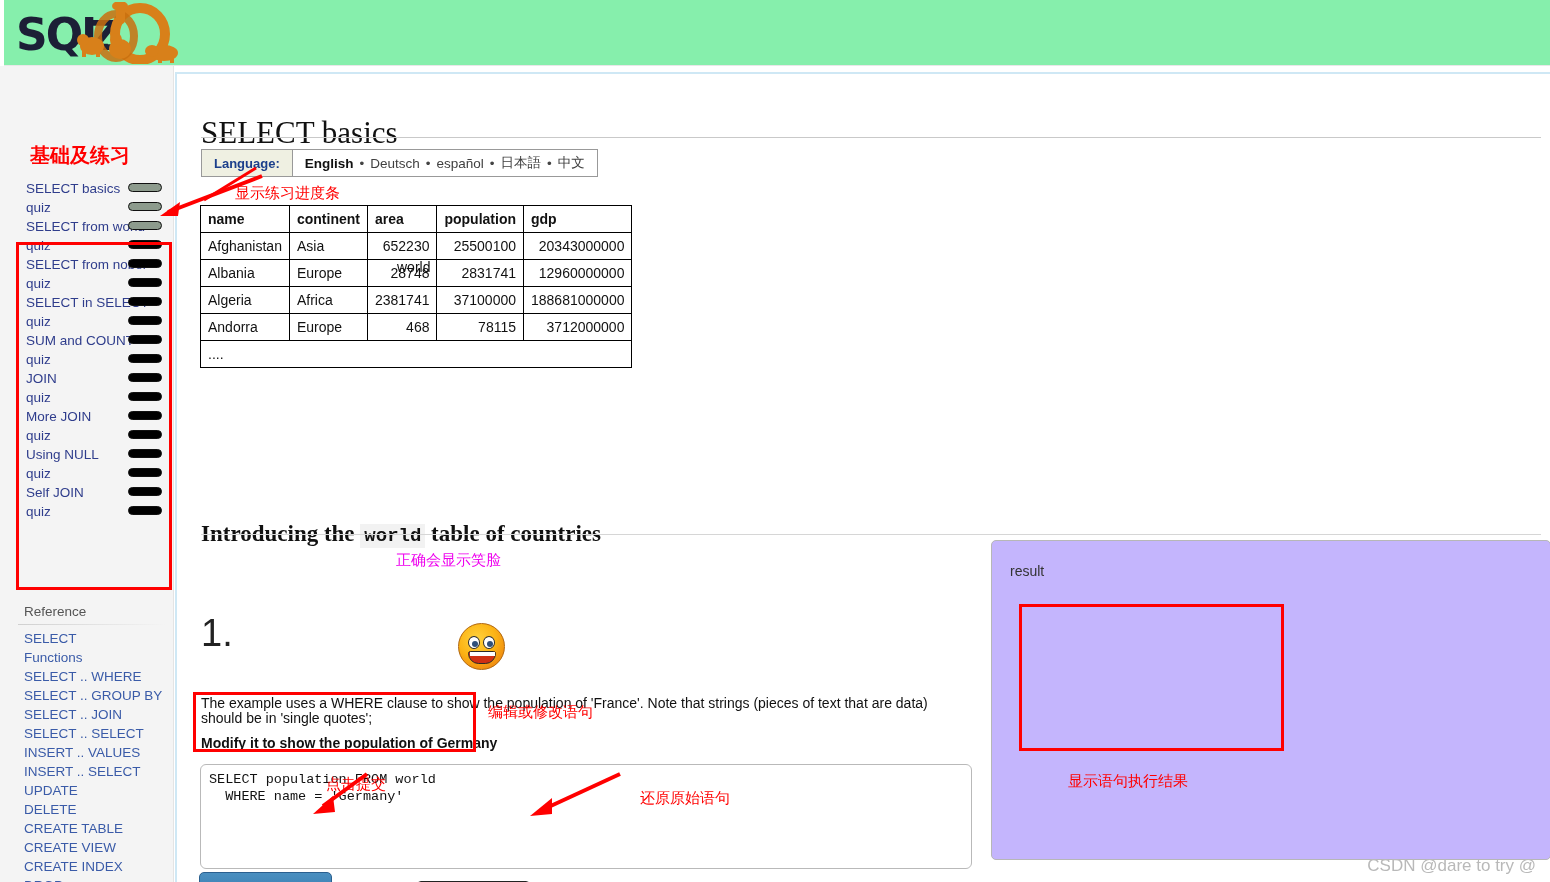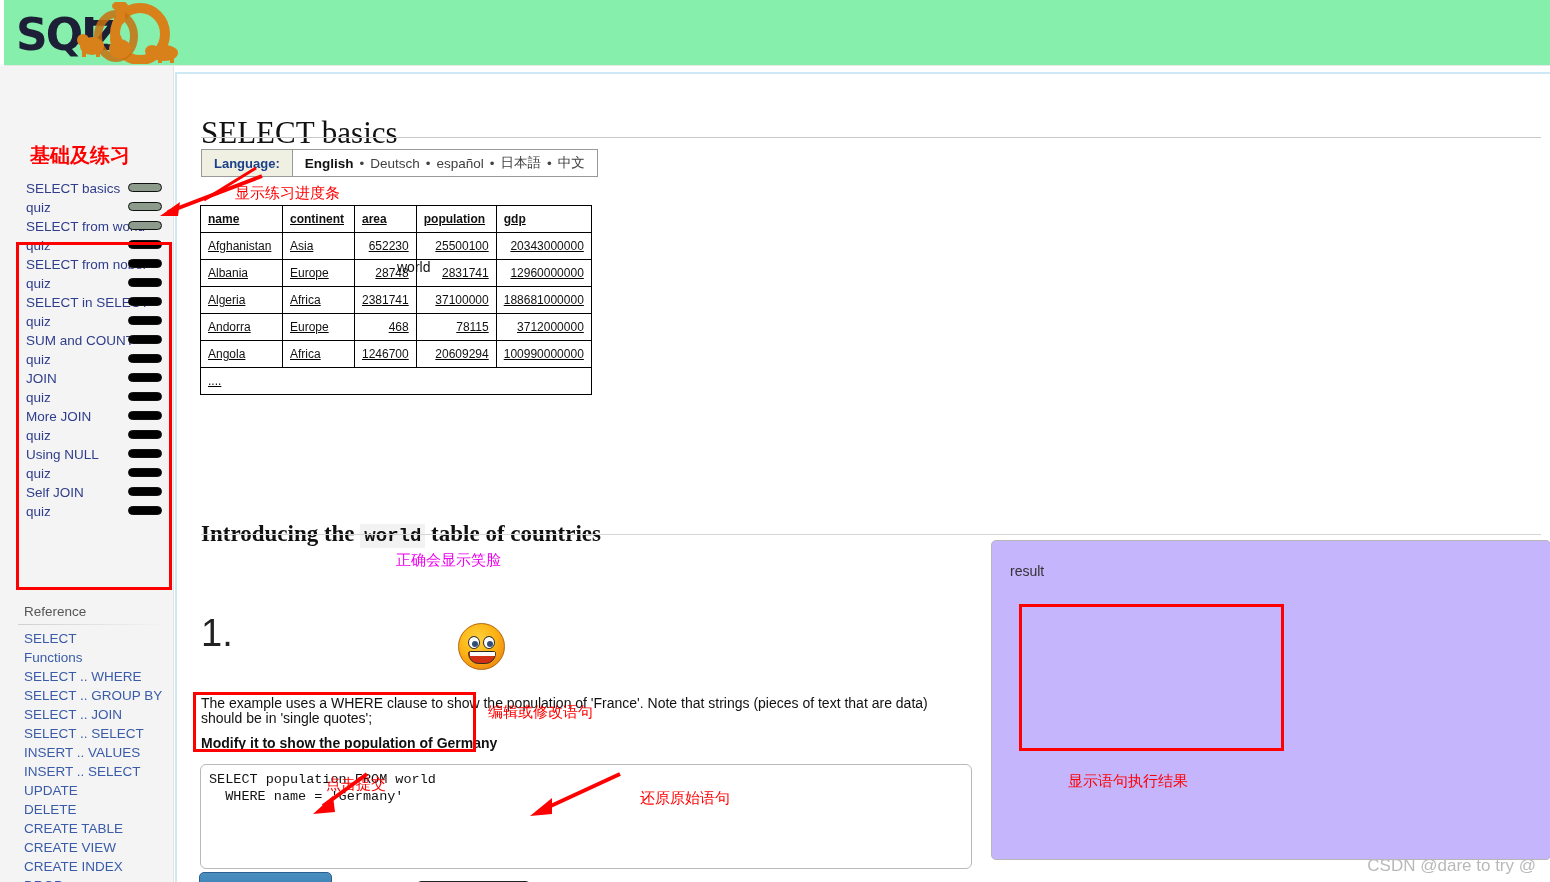--- a/index.html
+++ b/index.html
@@ -118,22 +118,21 @@
 
   
   #world-caption {
     position:absolute; left:220px; top:185px;
     font-size:14px; color:#111;
   }
   
   #world-table {
     position:absolute; left:23px; top:131px;
     border-collapse:collapse;
-    font-size:12px;
-    text-decoration:underline;
+    font-size:14px;
   }
   #world-table th, #world-table td {
     border:1px solid #000;
     padding:3px 7px;
     height:27px;
     color:#111;
     font-weight:normal;
   }
   #world-table th { font-weight:bold; text-align:left; }
   #world-table td.num { text-align:right; }
@@ -442,27 +441,20 @@
           <td class="col-pop num">37100000</td>
           <td class="col-gdp num">188681000000</td>
         </tr>
         <tr>
           <td class="col-name">Andorra</td>
           <td class="col-cont">Europe</td>
           <td class="col-area num">468</td>
           <td class="col-pop num">78115</td>
           <td class="col-gdp num">3712000000</td>
         </tr>
-        <tr>
-          <td class="col-name">Angola</td>
-          <td class="col-cont">Africa</td>
-          <td class="col-area num">1246700</td>
-          <td class="col-pop num">20609294</td>
-          <td class="col-gdp num">100990000000</td>
-        </tr>
         <tr class="more">
           <td colspan="5">....</td>
         </tr>
       </tbody>
   </table>
 
   <h2 id="intro-head">
     <span>Introducing the</span>
     <code>world</code>
     <span>table of countries</span>

